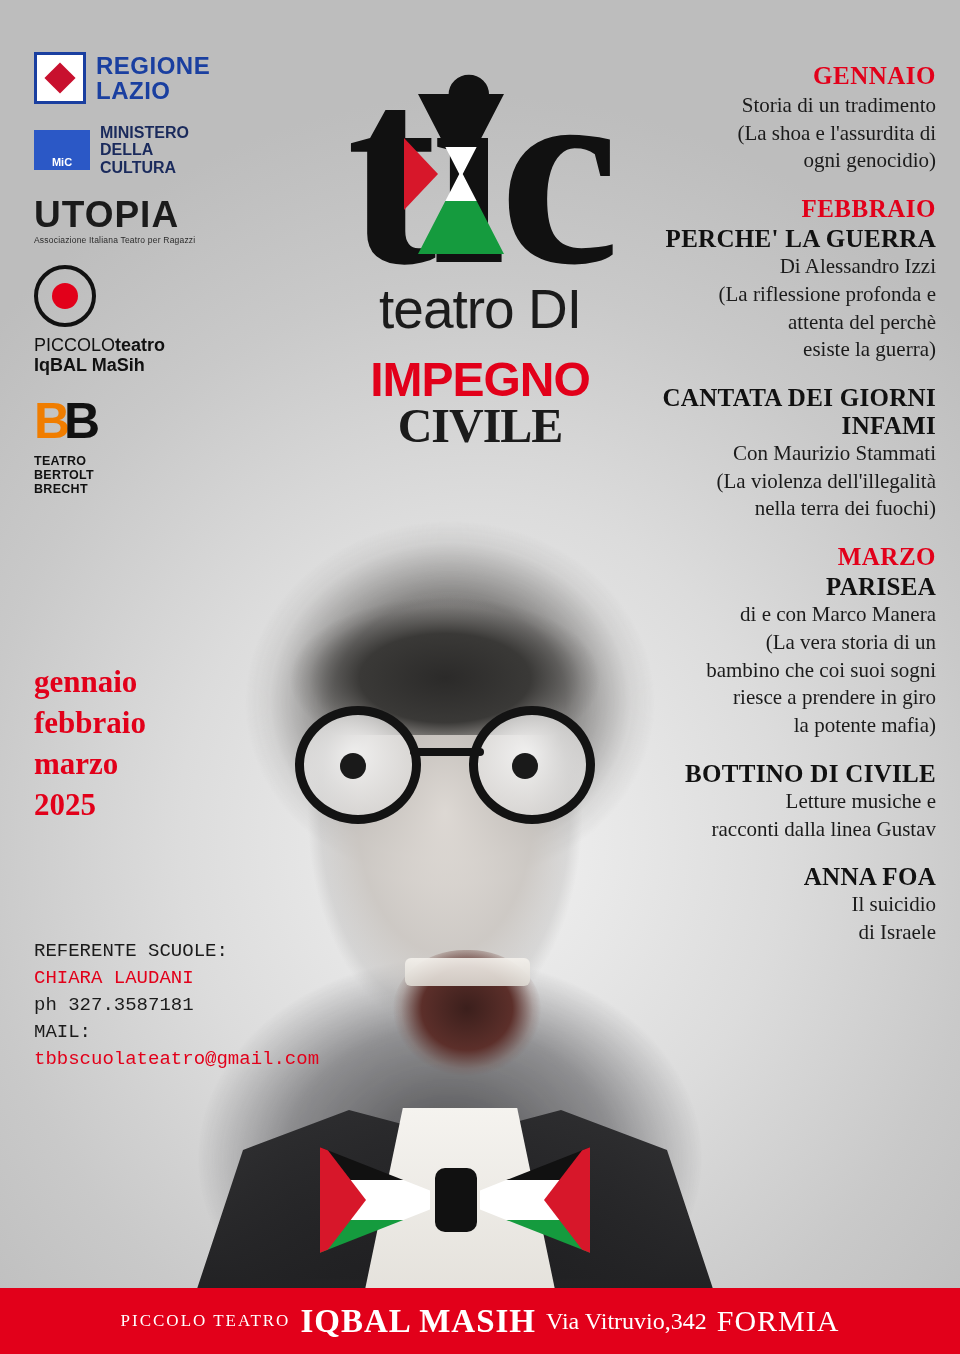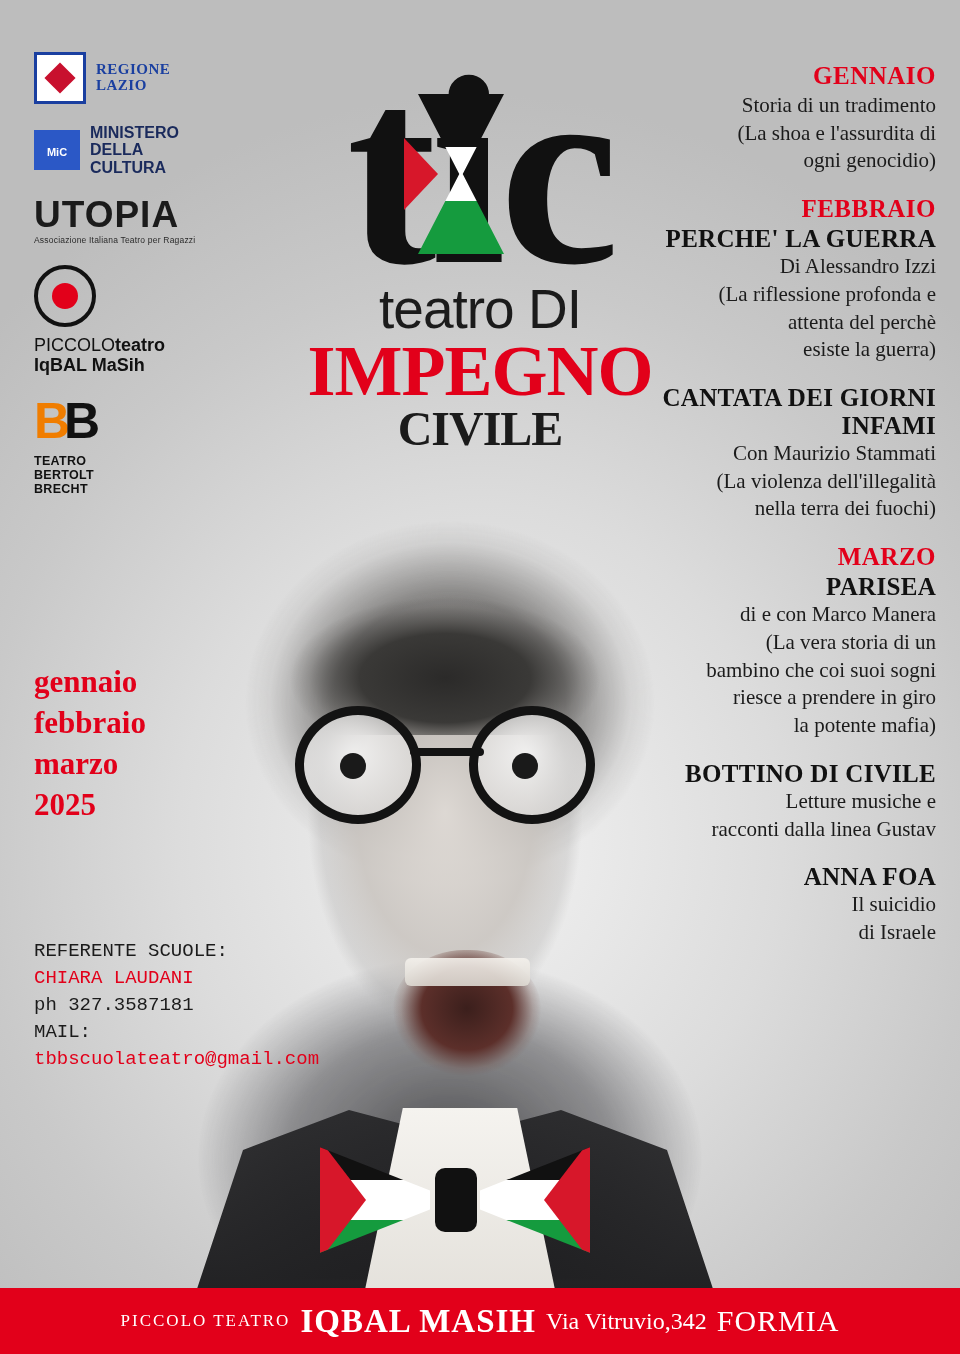--- a/index.html
+++ b/index.html
@@ -81,22 +81,22 @@
 
   
   .logos{position:absolute;left:34px;top:52px;width:230px;}
   .logo-block{margin-bottom:20px;}
   .logo-row{display:flex;align-items:center;gap:10px;}
   .crest{
     width:46px;height:46px;border:3px solid #1a3fa0;background:#fff;position:relative;
     display:flex;align-items:center;justify-content:center;
   }
   .crest:after{content:"";width:22px;height:22px;background:#c8102e;transform:rotate(45deg);}
-  .logo-text{font-family:Liberation Serif, serif;font-weight:bold;line-height:1.05;color:#1a3fa0;font-size:15px;letter-spacing:.5px;}
-  .mic-box{width:46px;height:40px;background:#2b58c6;color:#fff;font-family:"Liberation Sans",sans-serif;font-size:11px;font-weight:bold;display:flex;align-items:flex-end;justify-content:center;padding-bottom:12px;box-sizing:border-box;}
+  .logo-text{font-family:Liberation Sans, sans-serif;font-weight:bold;line-height:1.05;color:#1a3fa0;font-size:24px;letter-spacing:.5px;}
+  .mic-box{width:56px;height:40px;background:#2b58c6;color:#fff;font-family:"Liberation Sans",sans-serif;font-size:11px;font-weight:bold;display:flex;align-items:flex-end;justify-content:center;padding-bottom:2px;box-sizing:border-box;}
   .mic-text{font-family:"Liberation Sans",sans-serif;font-weight:bold;color:#1a2a5c;font-size:16px;line-height:1.08;}
   .utopia{font-family:"Liberation Sans",sans-serif;font-weight:bold;font-size:37px;color:#1b1b1b;letter-spacing:1px;line-height:1;}
   .utopia-sub{font-family:"Liberation Sans",sans-serif;font-size:8.5px;color:#2a2a2a;letter-spacing:.2px;margin-top:2px;}
   .piccolo-mark{width:54px;height:54px;border:4px solid #111;border-radius:50%;display:flex;align-items:center;justify-content:center;margin-bottom:8px;}
   .piccolo-mark i{display:block;width:26px;height:26px;border-radius:50%;background:#e2001a;}
   .piccolo-t1{font-family:"Liberation Sans",sans-serif;font-size:18px;color:#111;line-height:1.15;}
   .piccolo-t1 b{font-weight:bold;}
   .bb{width:64px;height:52px;position:relative;margin-bottom:6px;}
   .bb .b{position:absolute;top:0;width:30px;height:52px;font-family:"Liberation Sans",sans-serif;font-weight:bold;font-size:50px;line-height:50px;color:#f07d00;}
   .bb .b.two{left:30px;color:#111;}
@@ -113,21 +113,21 @@
     position:absolute;left:118px;top:48px;width:86px;height:160px;
     background:linear-gradient(180deg,#111 0 33.3%, #fff 33.3% 66.6%, #159b3e 66.6% 100%);
     clip-path:polygon(0% 0%, 100% 0%, 52% 50%, 100% 100%, 0% 100%, 48% 50%);
     pointer-events:none;
   }
   .flag-red{
     position:absolute;left:104px;top:92px;width:0;height:0;
     border-top:36px solid transparent;border-bottom:36px solid transparent;border-left:34px solid #d7172a;
   }
   .teatro-di{font-family:"Liberation Sans",sans-serif;font-size:55px;font-weight:500;color:#1b1b1b;letter-spacing:-1px;line-height:1;margin-top:-14px;}
-  .impegno{font-family:Liberation Serif, serif;font-weight:bold;font-size:72px;color:#e2001a;letter-spacing:-1px;line-height:.96;}
+  .impegno{font-family:Liberation Sans, sans-serif;font-weight:bold;font-size:48px;color:#e2001a;letter-spacing:-1px;line-height:.96;margin-top:20px;}
   .civile{font-family:"Liberation Serif",serif;font-weight:bold;font-size:48px;color:#1b1b1b;letter-spacing:-1px;line-height:.96;}
 
   
   .programme{position:absolute;right:24px;top:62px;width:330px;text-align:right;}
   .month{font-family:"Liberation Serif",serif;font-weight:bold;font-size:25px;color:#e2001a;letter-spacing:.5px;margin-bottom:2px;}
   .show-title{font-family:"Liberation Serif",serif;font-weight:bold;font-size:25px;color:#111;letter-spacing:.3px;line-height:1.12;}
   .show-line{font-family:"Liberation Serif",serif;font-size:21px;color:#1b1b1b;line-height:1.32;}
   .entry{margin-bottom:20px;}
   .wide{width:370px;margin-left:-40px;}
 

